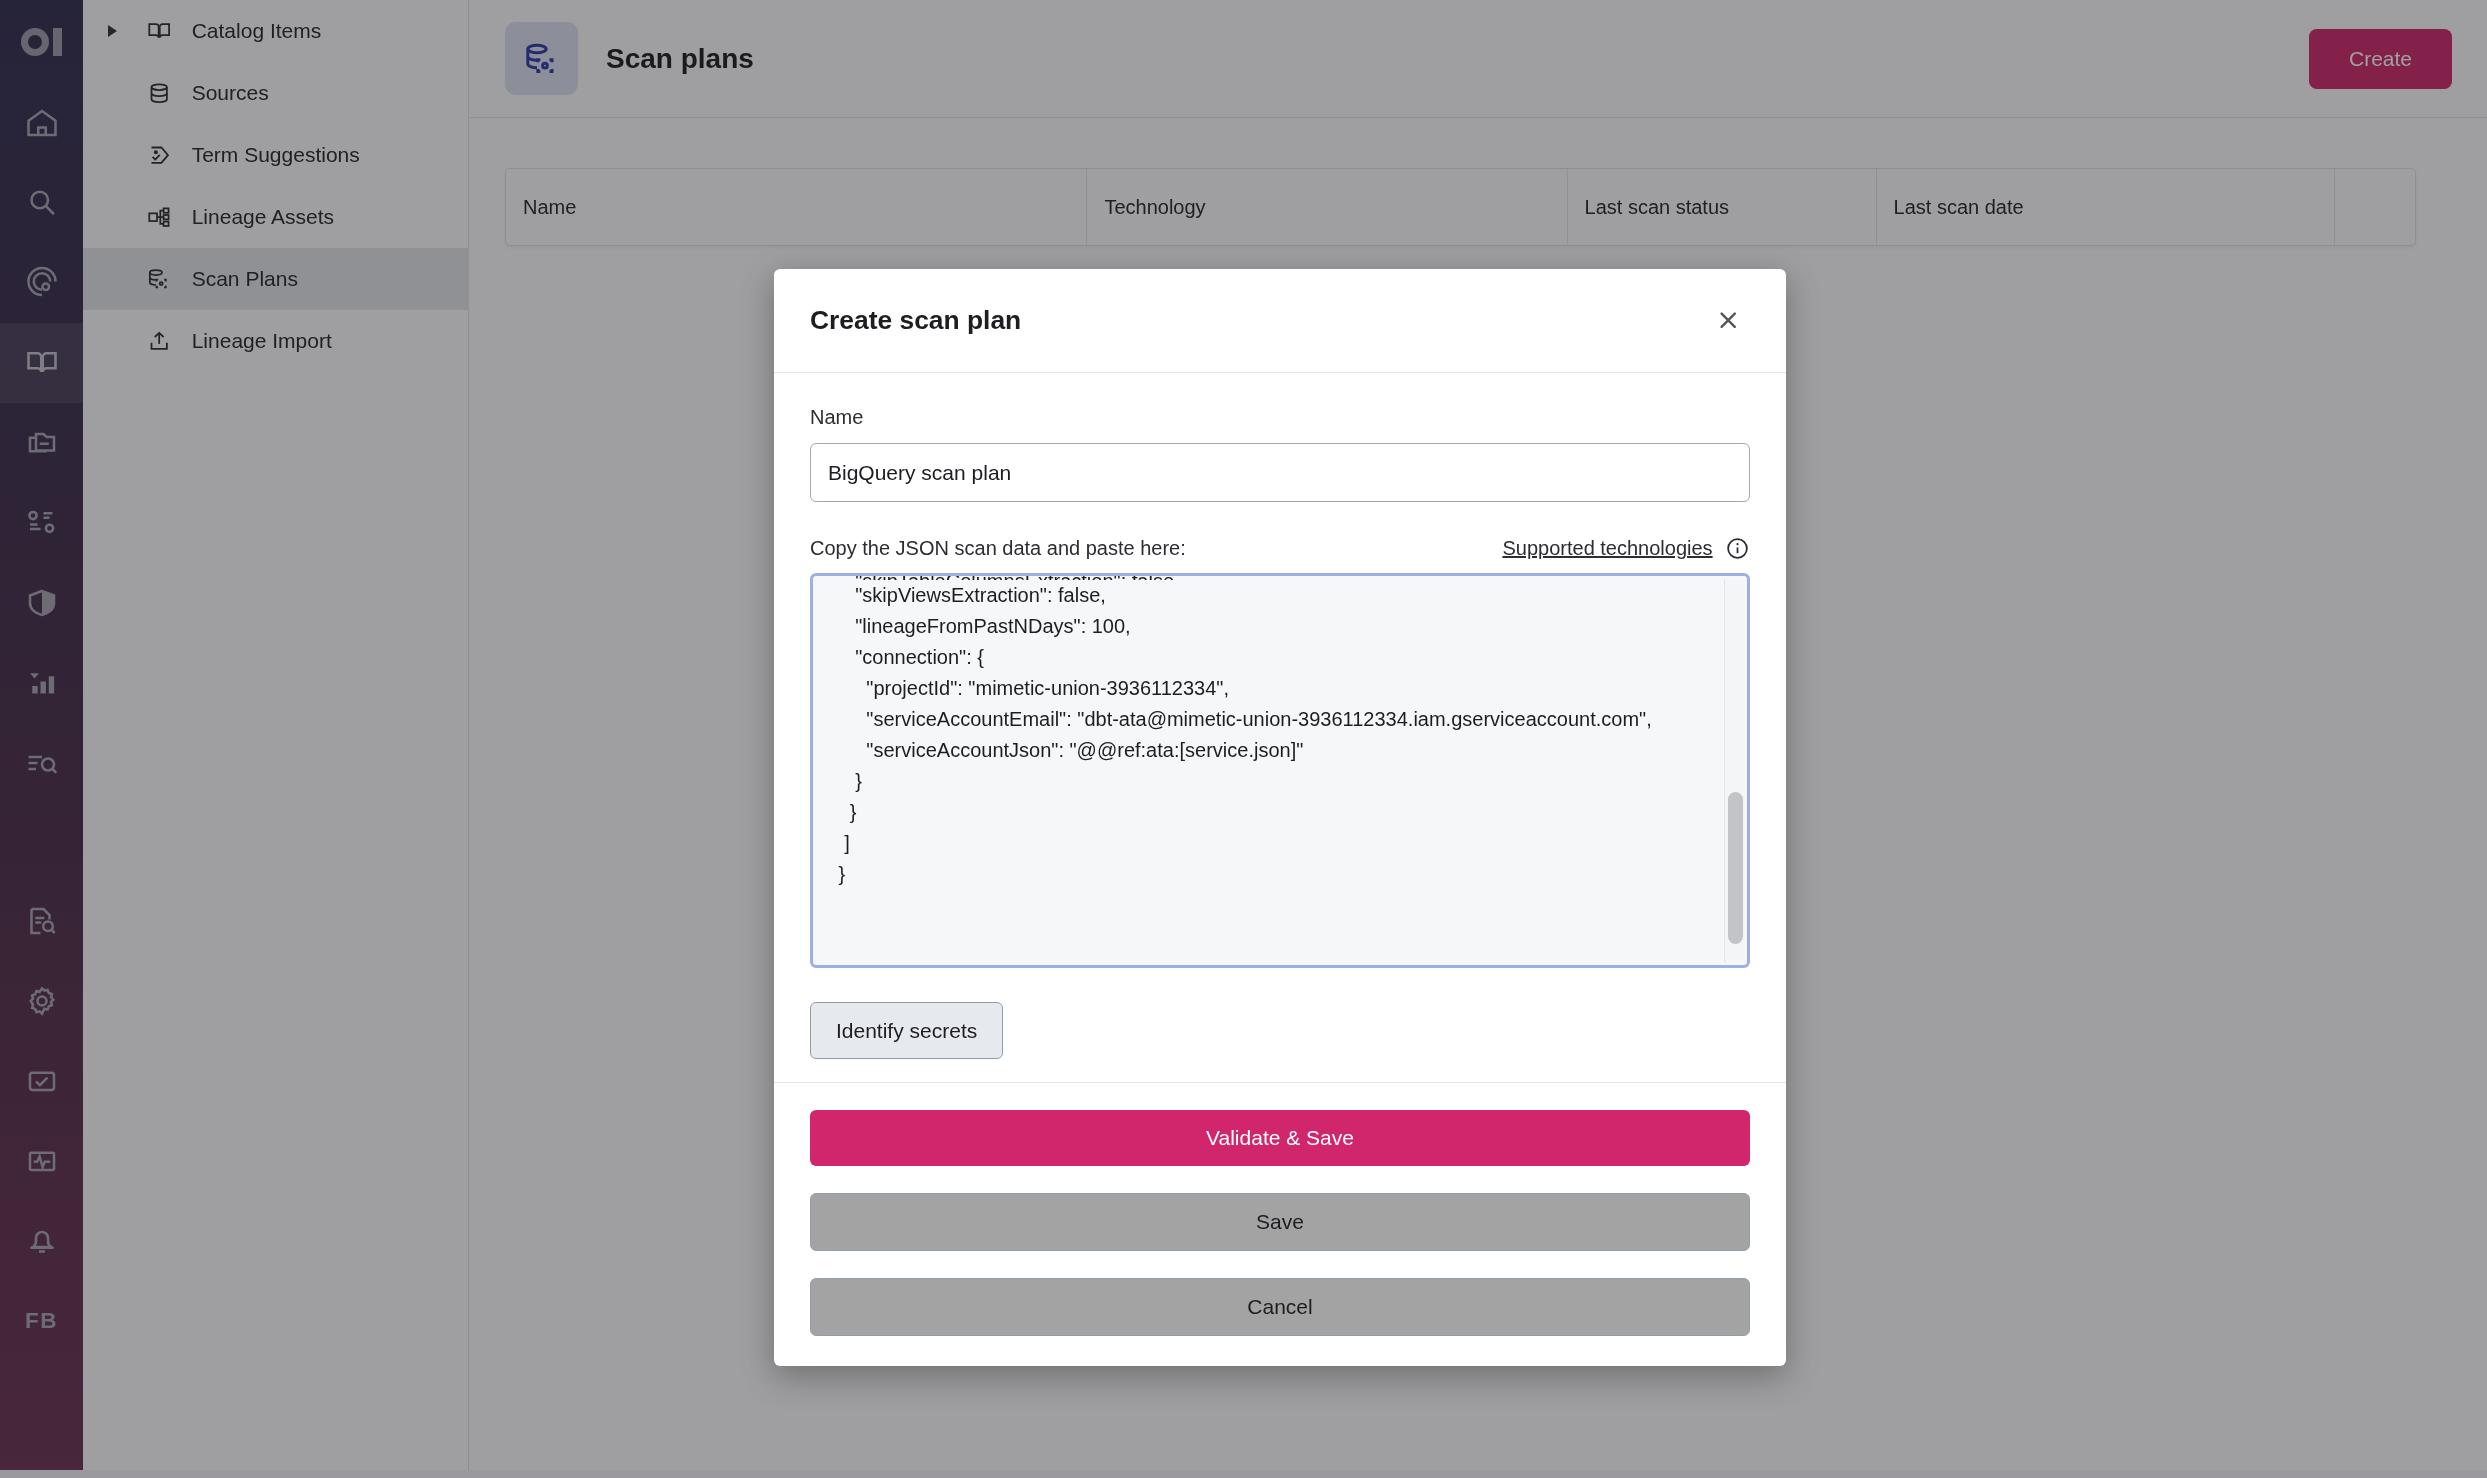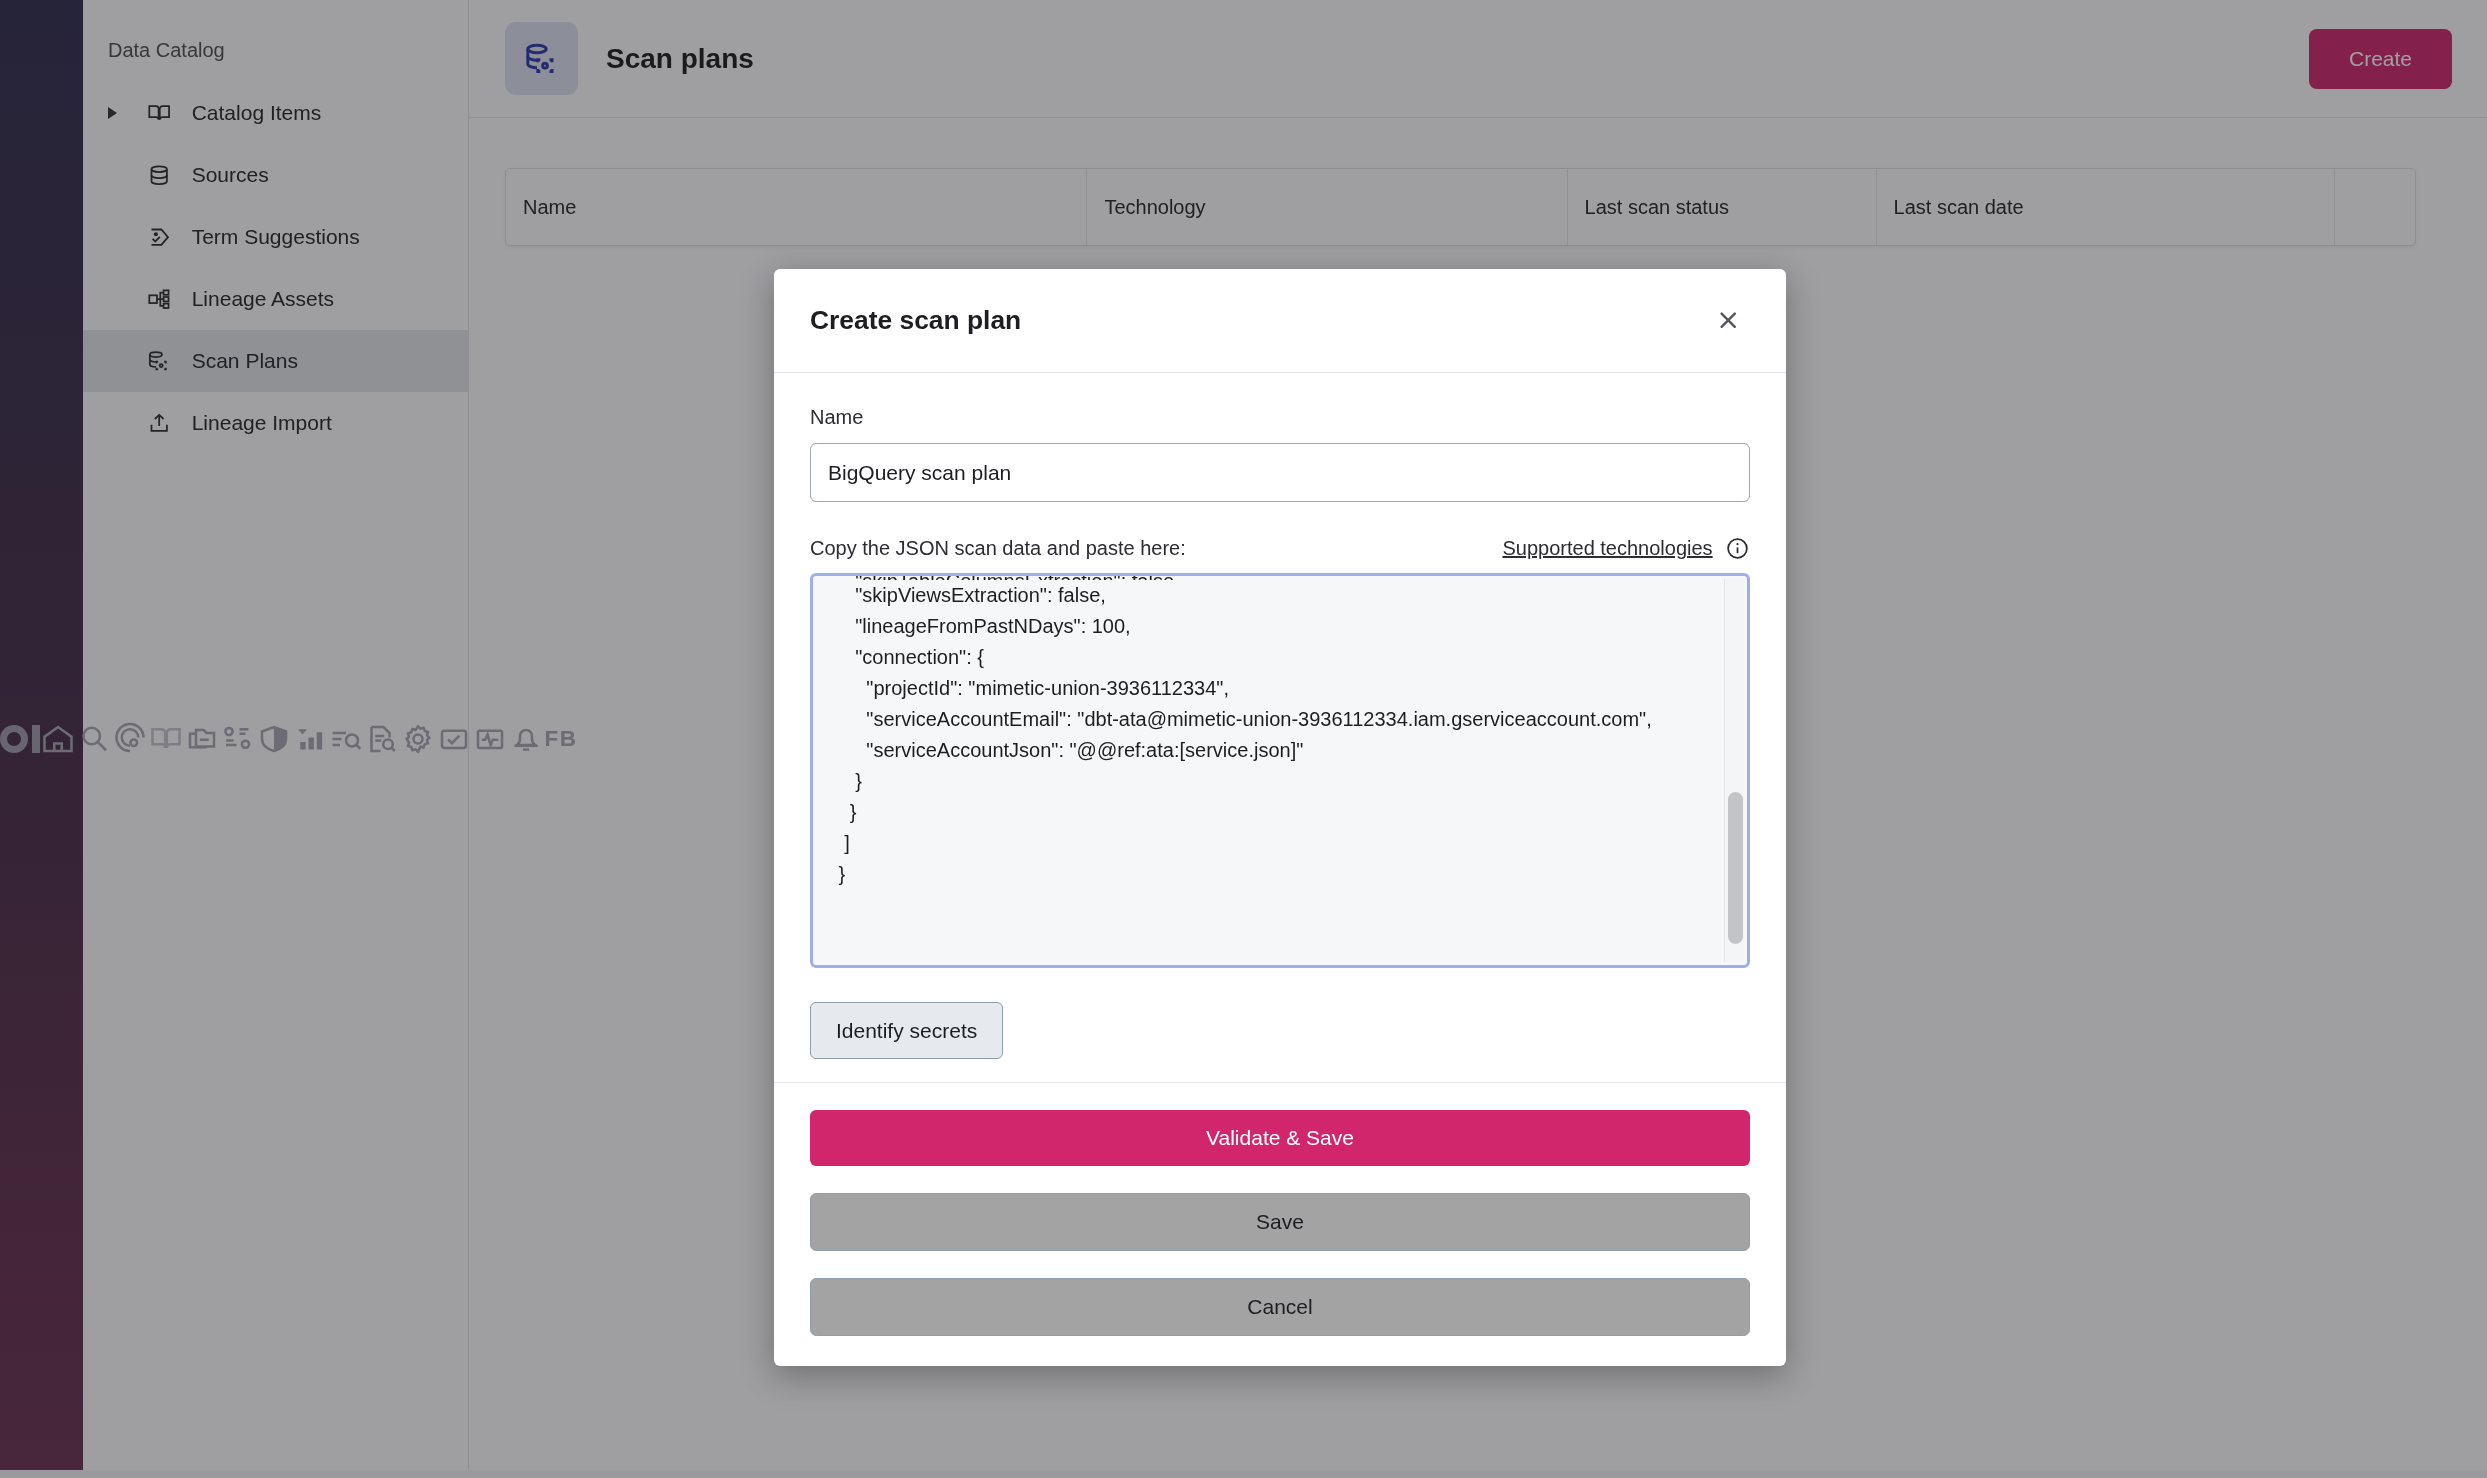--- a/index.html
+++ b/index.html
@@ -20,21 +20,21 @@
   }
 
   
   .rail {
     position: absolute;
     left: 0; top: 0;
     width: 83px;
     height: 1478px;
     background: linear-gradient(180deg, #302b4d 0%, #3a2b49 28%, #4b2c47 58%, #5e2f49 80%, #6b3050 100%);
     display: flex;
-    flex-direction: row;
+    flex-direction: column;
     align-items: center;
     z-index: 5;
   }
   .rail-logo {
     width: 83px; height: 83px;
     display: flex; align-items: center; justify-content: center;
   }
   .logo-mark { display: flex; align-items: center; gap: 3.9px; }
   .logo-ring {
     width: 28px; height: 28px;
@@ -477,21 +477,20 @@
         <path d="M10 19h4"></path>
       </svg>
     </div>
 
     <div class="rail-avatar">FB</div>
   </div>
 
   <div class="sidebar">
 
 
-    <div class="sidebar-section-label">Data Catalog</div>
 
     <div class="nav-item">
       <span class="nav-caret">
           <span class="caret-glyph"></span>
         </span>
       <span class="nav-icon">
         <svg width="26.4" height="26.4" viewBox="0 0 24 24" fill="none" stroke="#2a2a30" stroke-width="1.6">
           <path d="M3 5.5h6a2.5 2.5 0 0 1 2.5 2.5v10A2.5 2.5 0 0 0 9 15.5H3z"></path>
           <path d="M21 5.5h-6A2.5 2.5 0 0 0 12.5 8v10A2.5 2.5 0 0 1 15 15.5h6z"></path>
         </svg>

